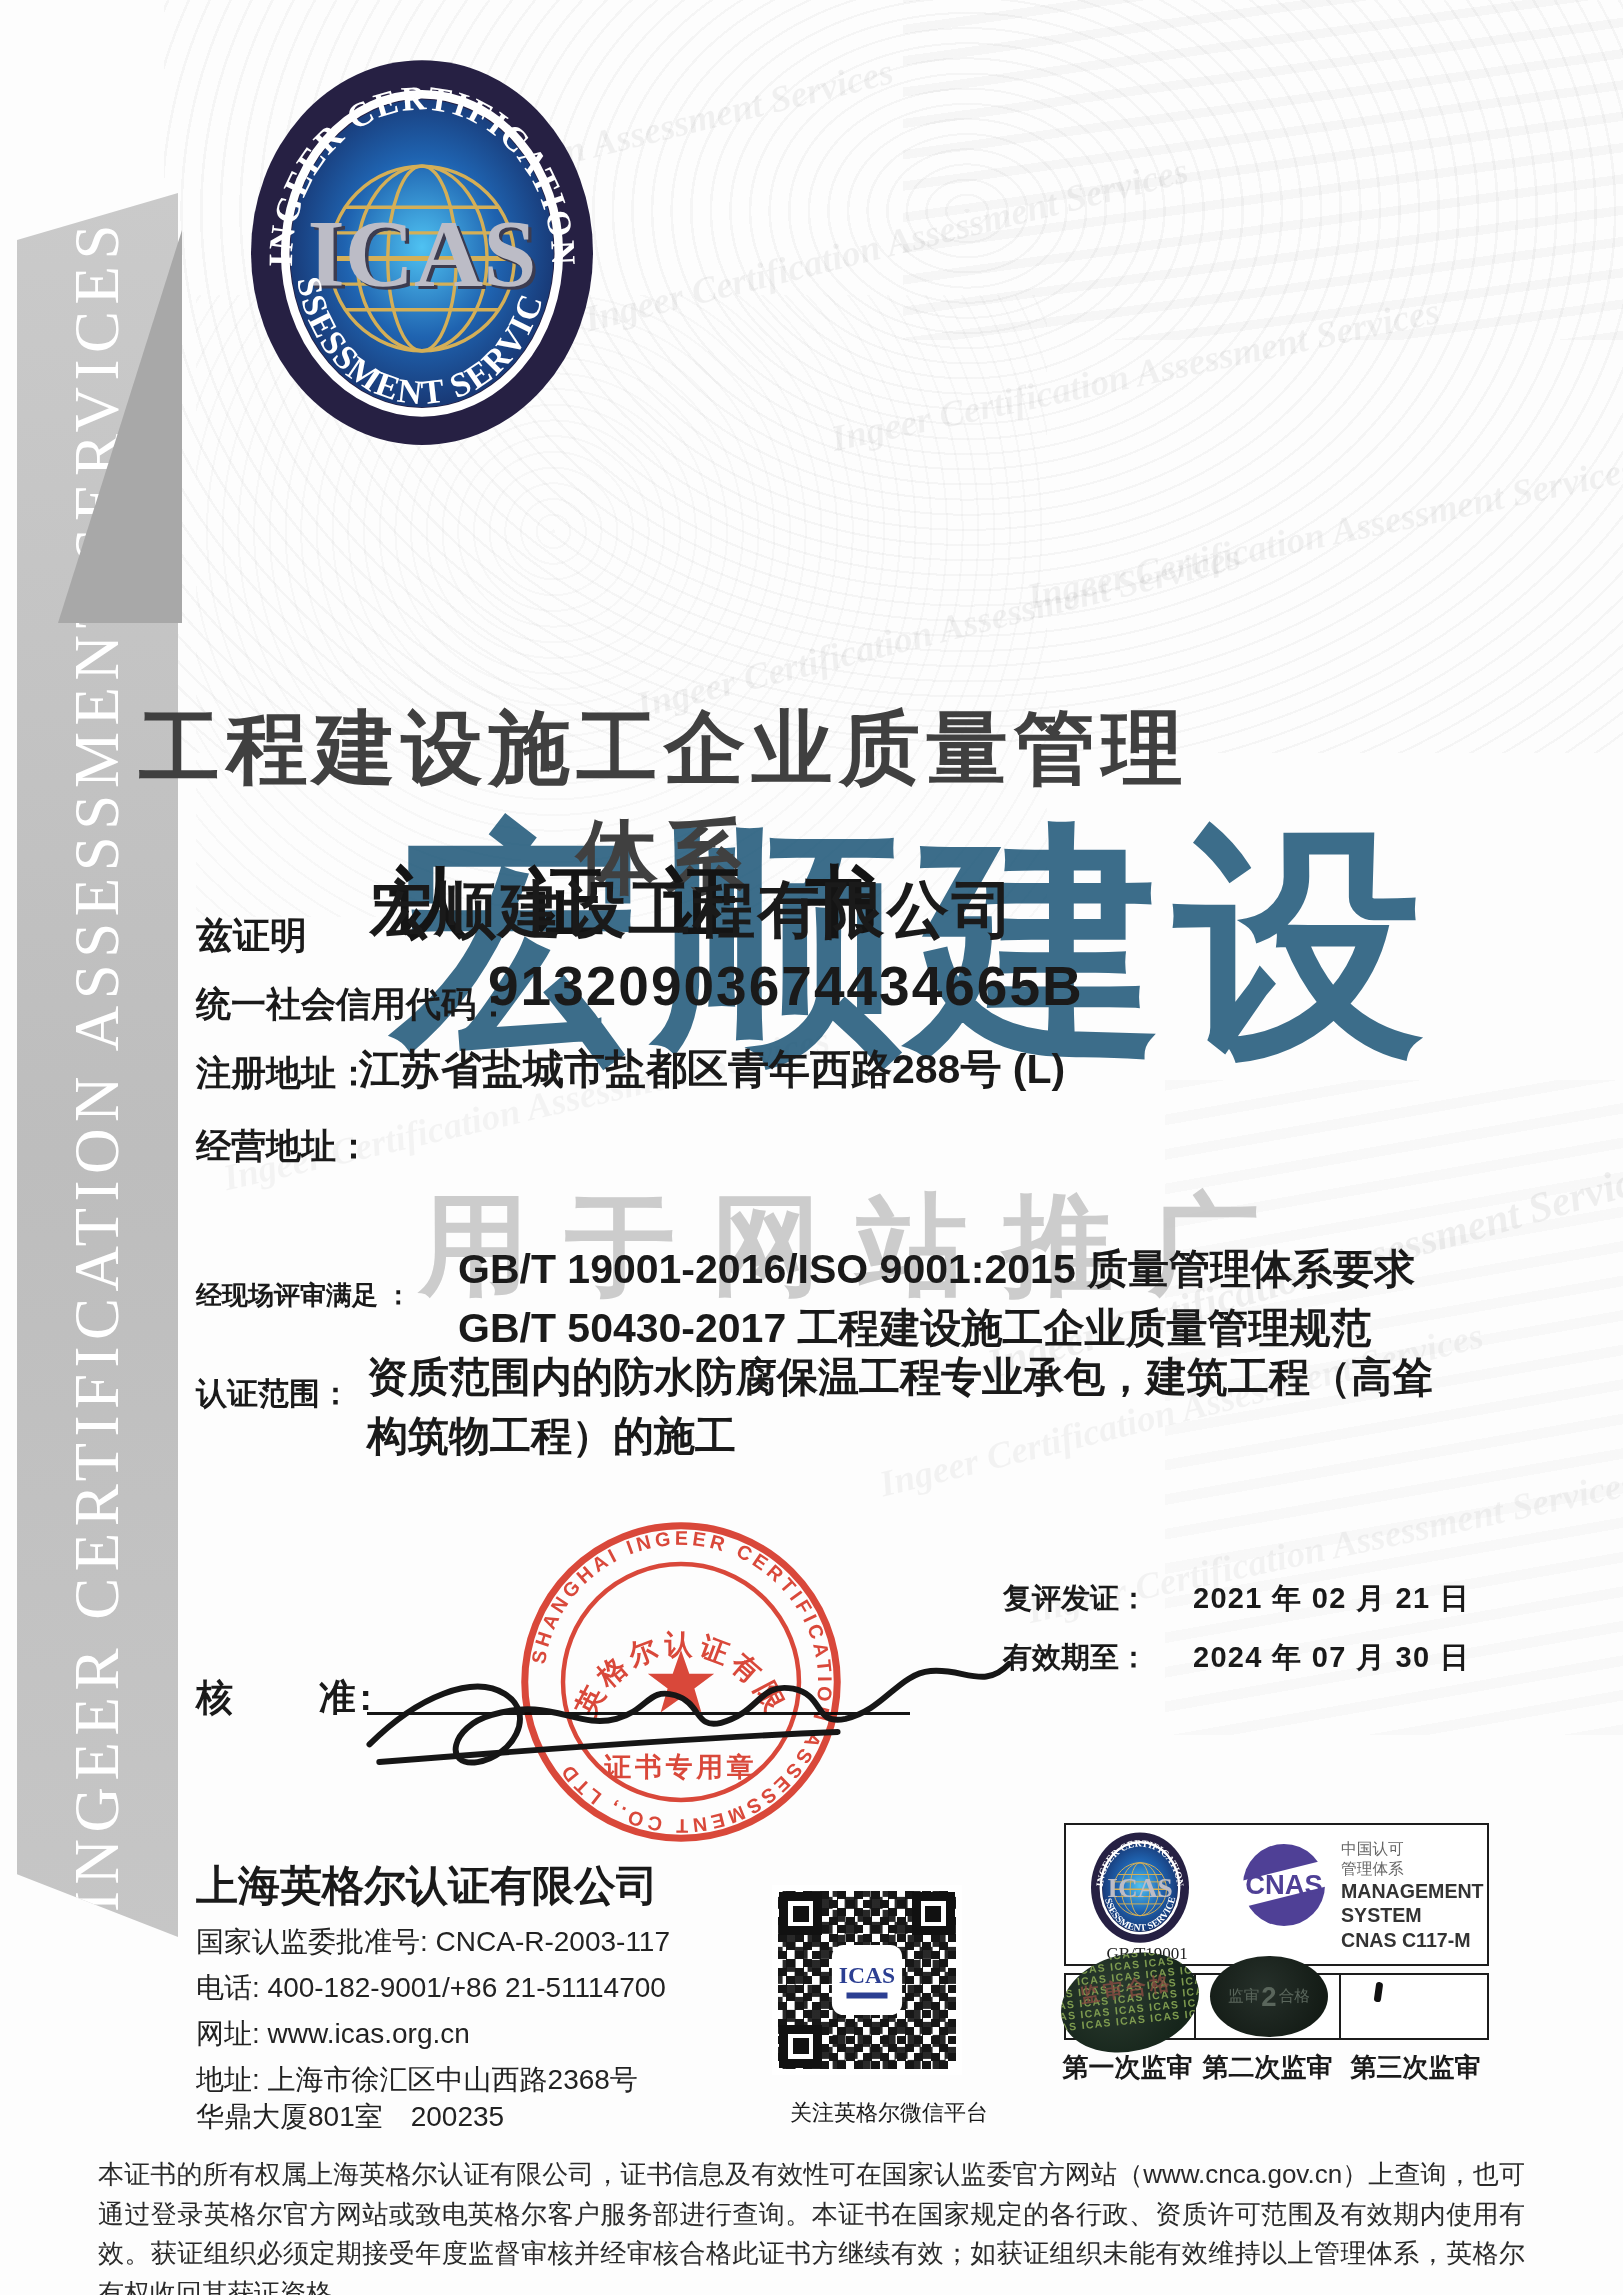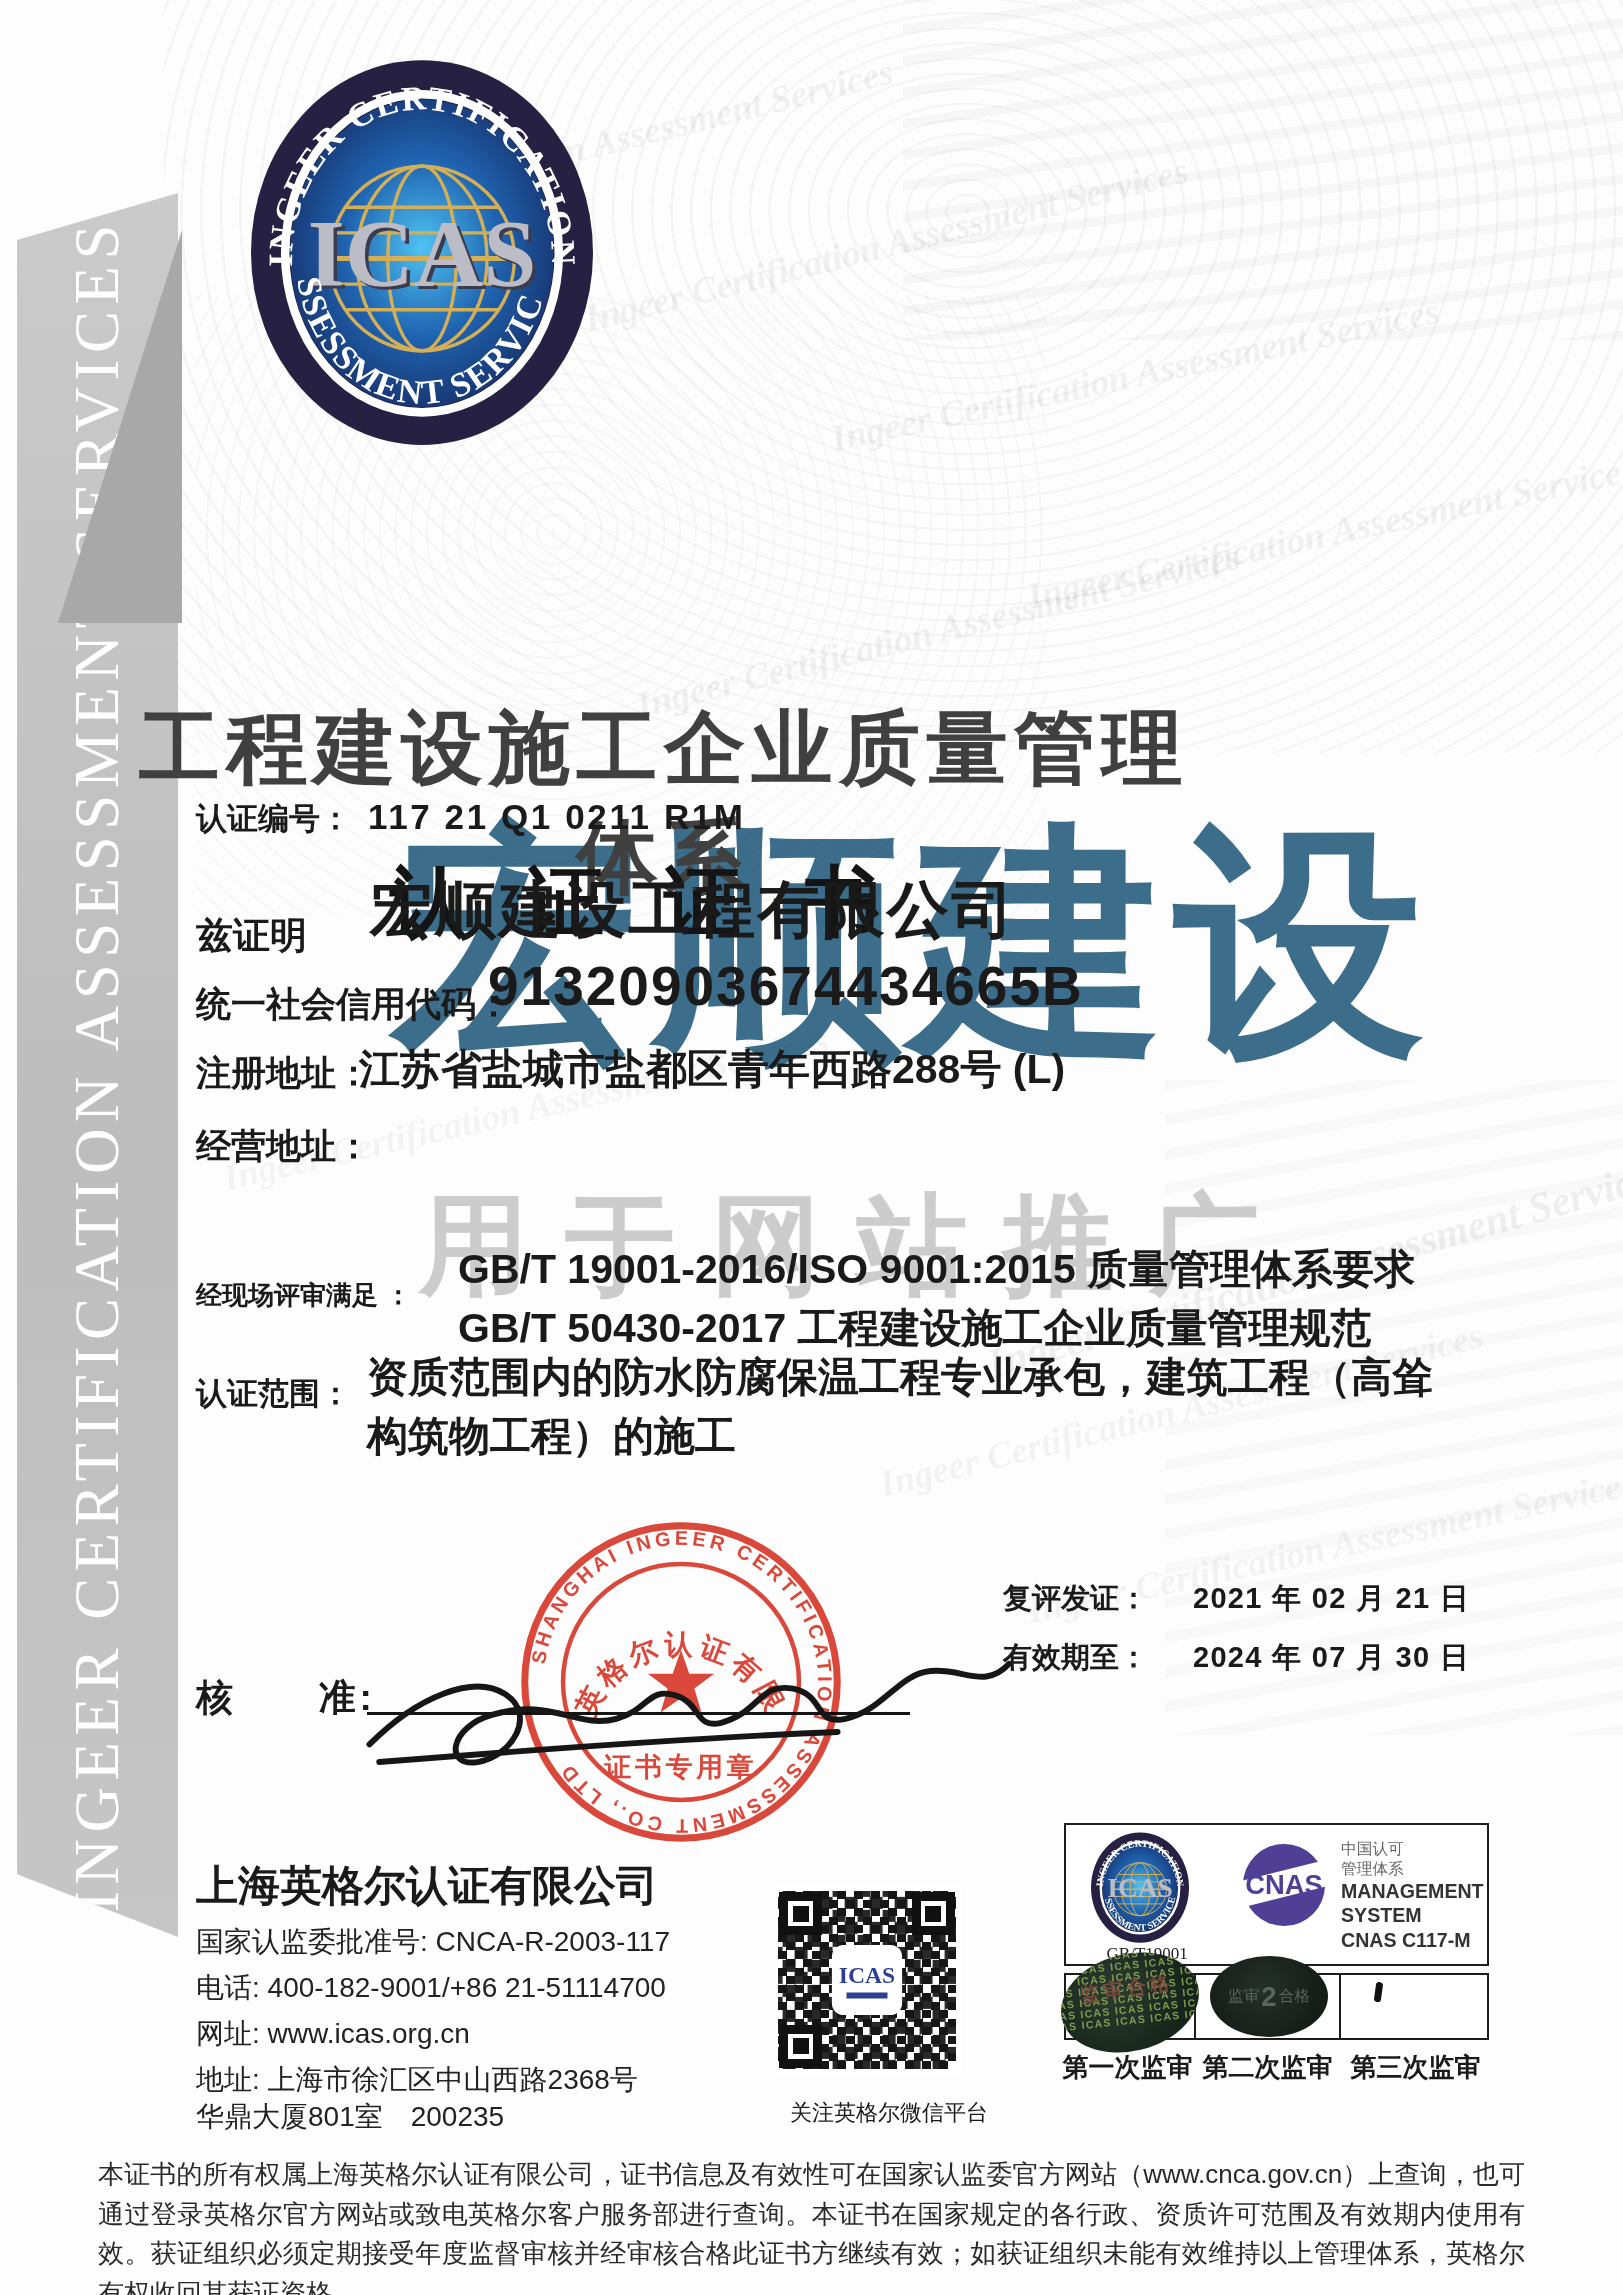--- a/index.html
+++ b/index.html
@@ -198,24 +198,20 @@
       <textPath href="#arcTop" startOffset="50%" text-anchor="middle">INGEER CERTIFICATION</textPath>
     </text>
     <text font-family="Liberation Serif, serif" font-size="20" font-weight="bold" fill="#ffffff" letter-spacing="1">
       <textPath href="#arcBot" startOffset="50%" text-anchor="middle">ASSESSMENT SERVICES</textPath>
     </text>
   </svg>
 
   <div class="abs title1">工程建设施工企业质量管理体系</div>
   <div class="abs title2">认证证书</div>
 
-  <div class="row certno">
-    <span class="l">认证编号：</span>
-    <span class="v">117 21 Q1 0211 R1M</span>
-  </div>
 
   <div class="abs certify">兹证明</div>
   <div class="abs company">宏顺建设工程有限公司</div>
   <div class="abs credit-l">统一社会信用代码：</div>
   <div class="abs credit-v">91320903674434665B</div>
 
   <div class="abs rega-l">注册地址：</div>
   <div class="abs rega-v">江苏省盐城市盐都区青年西路288号 (L)</div>
   <div class="abs biza-l">经营地址：</div>
 

